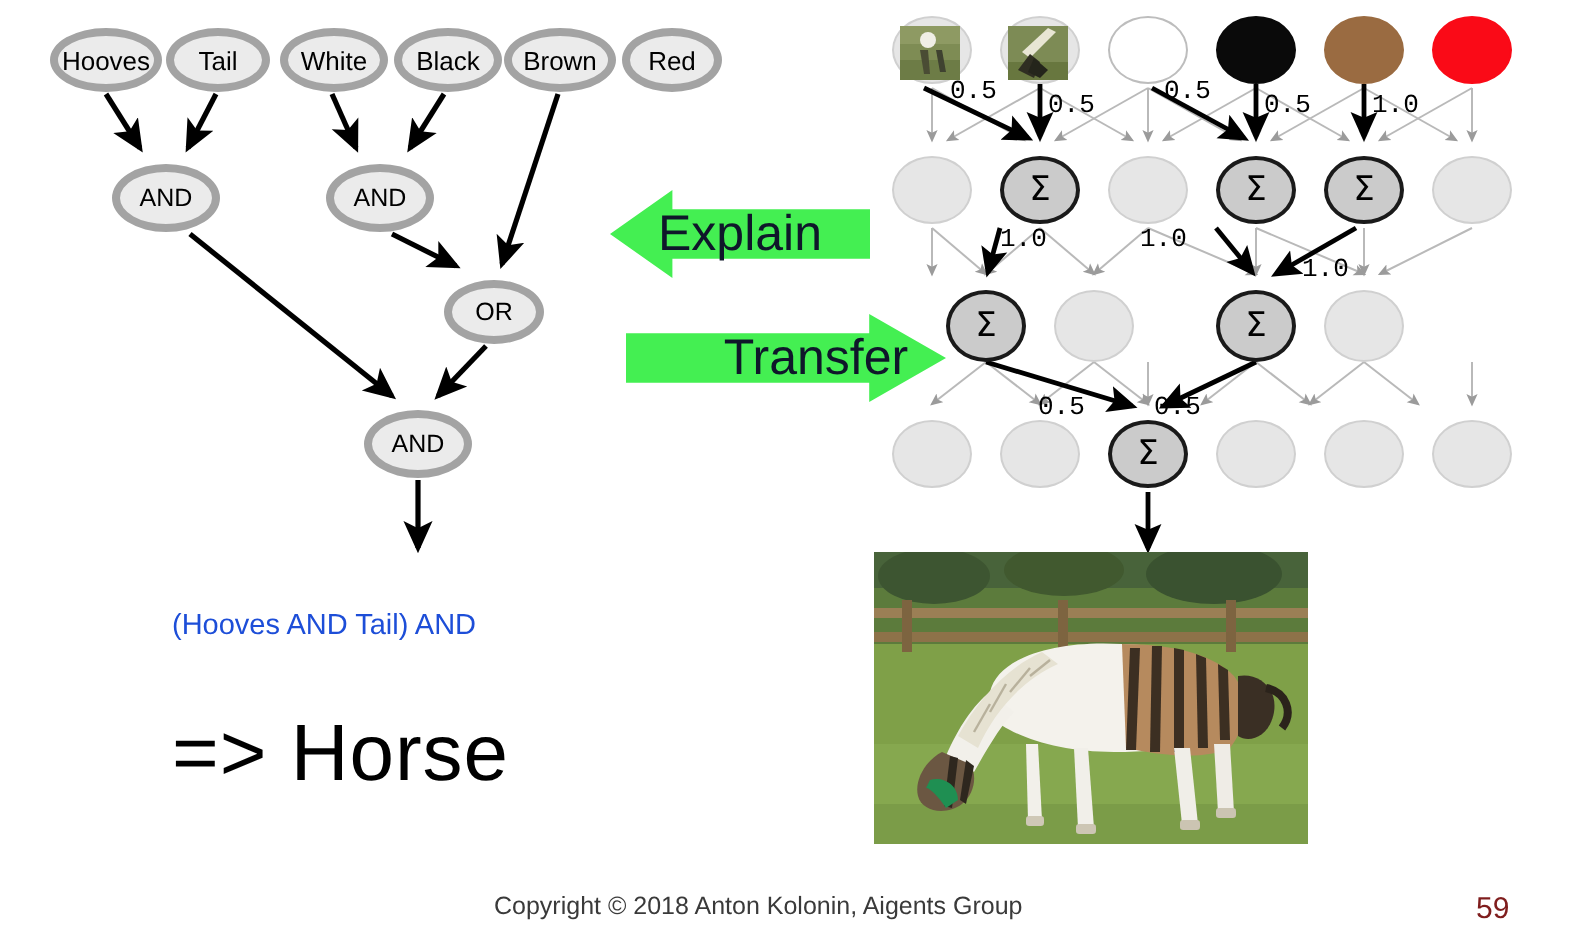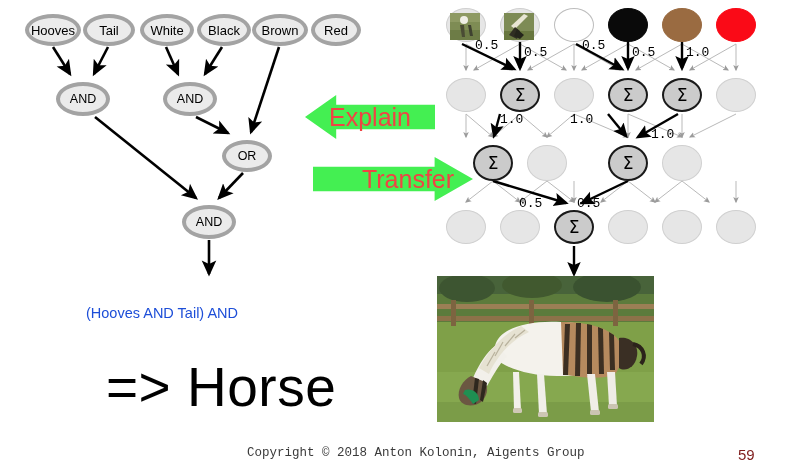--- a/index.html
+++ b/index.html
@@ -42,21 +42,21 @@
     box-sizing: border-box;
   }
   .logic-node.op { font-size: 12.5px; }
   
   .green-arrow {
     position: absolute;
     display: flex;
     align-items: center;
     justify-content: center;
     font-size: 25px;
-    color: #ef4444;
+    color: #0f172a;
     letter-spacing: 0px;
   }
   .green-arrow span { position: relative; z-index: 2; }
   .arrow-bg {
     position: absolute;
     left: 0; top: 0;
     width: 100%; height: 100%;
     background: #44ef52;
     z-index: 1;
   }
@@ -114,39 +114,37 @@
   
   .formula {
     position: absolute;
     font-size: 14.5px;
     line-height: 19px;
     color: #1d4ed8;
     white-space: pre;
   }
   .conclusion {
     position: absolute;
-    font-size: 55px;
+    font-size: 40px;
     color: #000;
     white-space: nowrap;
     letter-spacing: 0.5px;
-    margin-left: 20px;
   }
   
   .horse-photo {
     position: absolute;
     overflow: hidden;
     background: #6f8c43;
   }
   
   .footer-text {
     position: absolute;
     font-size: 12.5px;
     color: #3a3a3a;
     white-space: nowrap;
-    font-family: Liberation Mono, monospace;
   }
   .slide-number {
     position: absolute;
     font-size: 15px;
     color: #7f1d1d;
     text-align: center;
   }
 </style>
 </head>
 <body>

